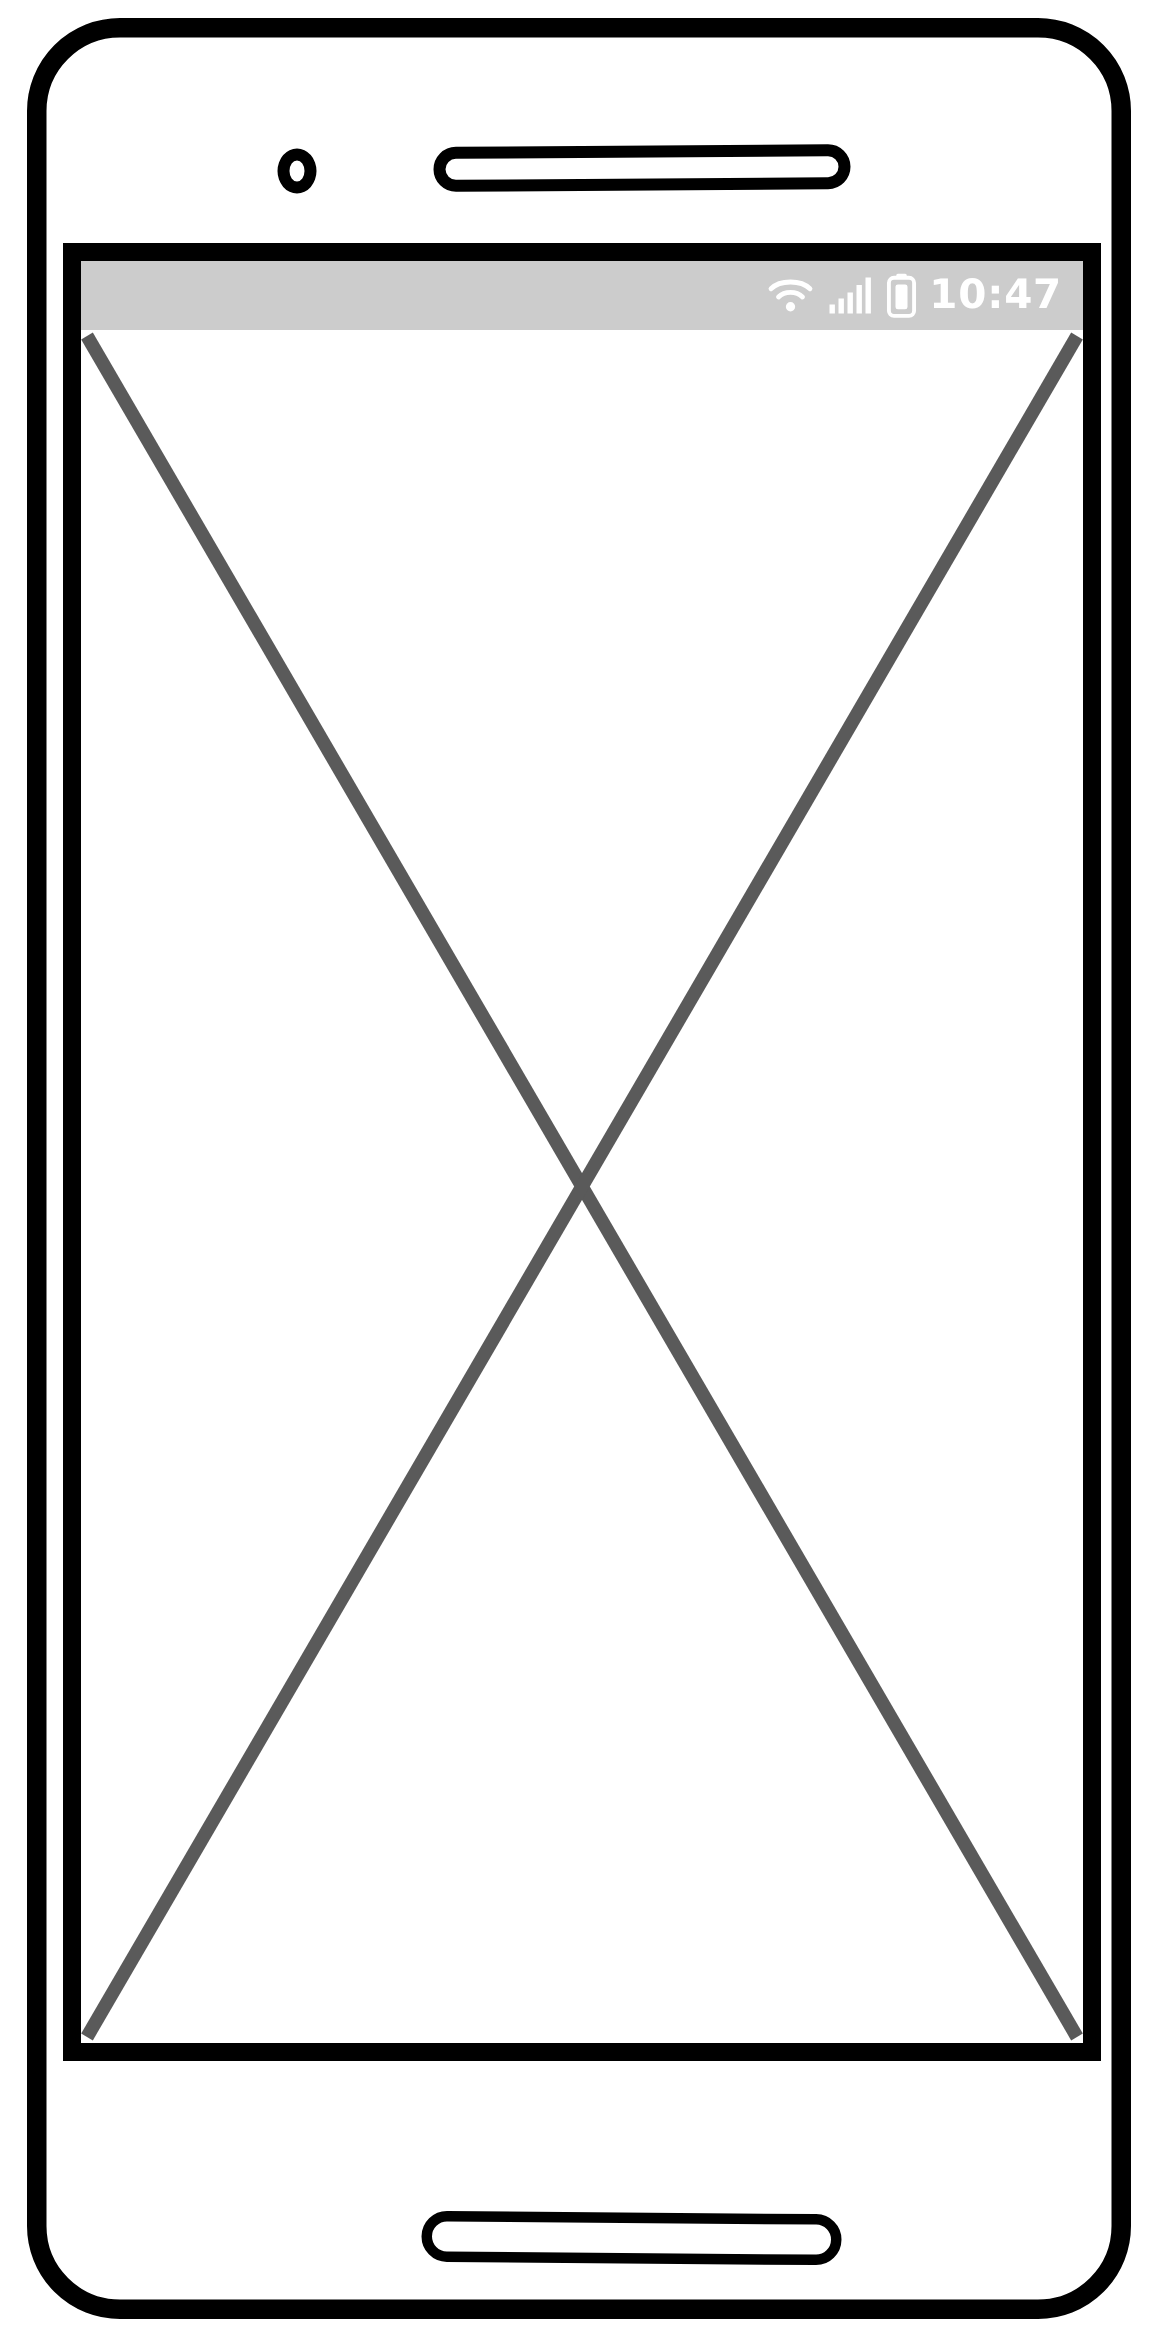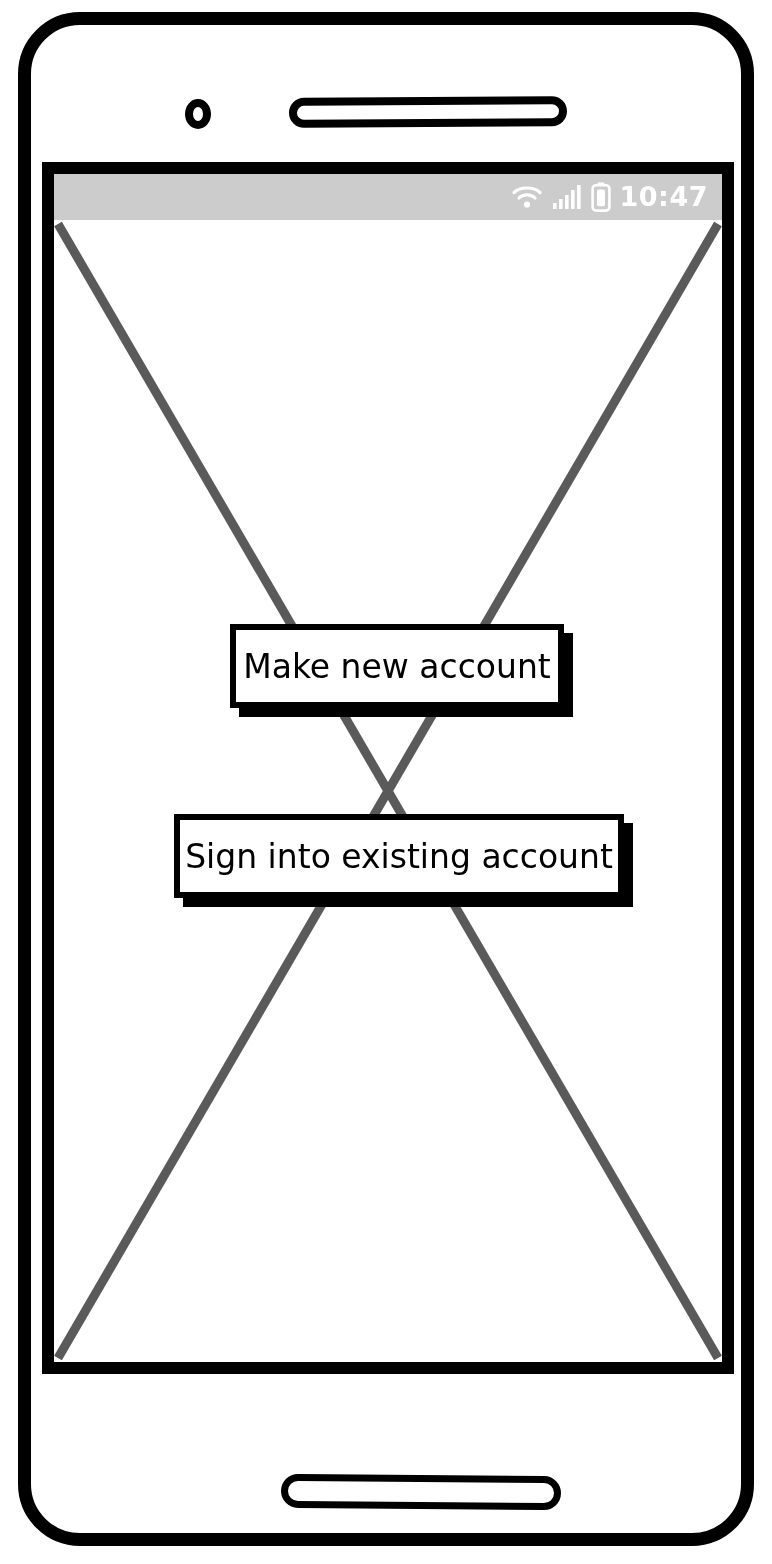--- a/index.html
+++ b/index.html
@@ -262,23 +262,21 @@
       <div class="content-area">
 
         <svg class="xcross" viewBox="0 0 668 1142" preserveAspectRatio="none">
           <line x1="4" y1="4" x2="664" y2="1138" stroke="#5a5a5a" stroke-width="9"></line>
           <line x1="664" y1="4" x2="4" y2="1138" stroke="#5a5a5a" stroke-width="9"></line>
         </svg>
 
         <div class="content-layer">
 
 
-          <div class="sketch-button" id="btn-make-account">Make new account</div>
-
-          <div class="sketch-button" id="btn-sign-in">Sign into existing account</div>
+
 
         </div>
       </div>
 
     </div>
   </div>
 
 </div>
 
 </body></html>

